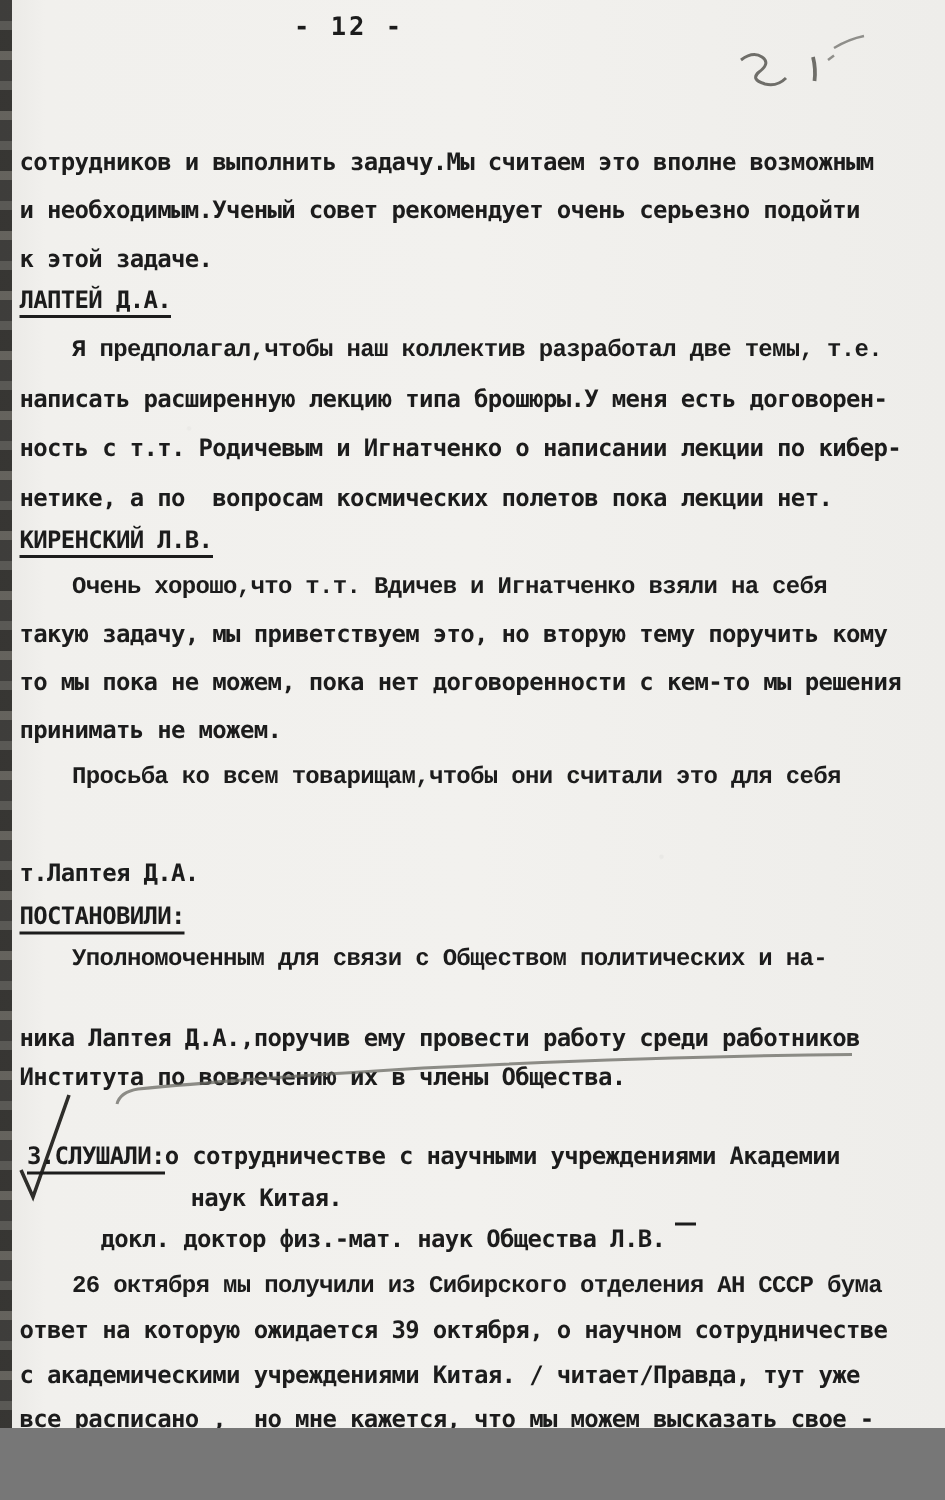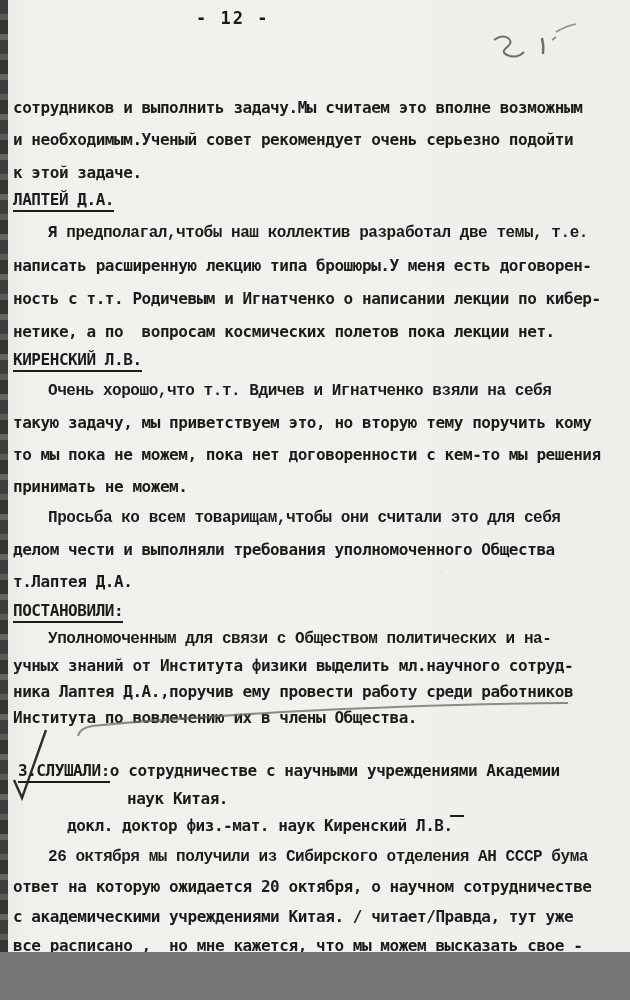--- a/index.html
+++ b/index.html
@@ -72,40 +72,38 @@
   <div class="line" style="top:269px">ность с т.т. Родичевым и Игнатченко о написании лекции по кибер-</div>
   <div class="line" style="top:302px">нетике, а по  вопросам космических полетов пока лекции нет.</div>
 
   <div class="line" style="top:330px"><span class="heading">КИРЕНСКИЙ Л.В.</span></div>
   <div class="line" style="top:393px">такую задачу, мы приветствуем это, но вторую тему поручить кому</div>
   <div class="line indent" style="top:361px">Очень хорошо,что т.т. Вдичев и Игнатченко взяли на себя</div>
   <div class="line" style="top:425px">то мы пока не можем, пока нет договоренности с кем-то мы решения</div>
   <div class="line" style="top:457px">принимать не можем.</div>
 
   <div class="line indent" style="top:488px">Просьба ко всем товарищам,чтобы они считали это для себя</div>
-  <div class="line" style="top:520px">делом чести и выполняли требования уполномоченного Общества</div>
   <div class="line" style="top:552px">т.Лаптея Д.А.</div>
 
   <div class="line" style="top:581px"><span class="heading">ПОСТАНОВИЛИ:</span></div>
   <div class="line indent" style="top:609px">Уполномоченным для связи с Обществом политических и на-</div>
-  <div class="line" style="top:636px">учных знаний от Института физики выделить мл.научного сотруд-</div>
   <div class="line" style="top:662px">ника Лаптея Д.А.,поручив ему провести работу среди работников</div>
   <div class="line" style="top:688px">Института по вовлечению их в члены Общества.</div>
 
   <svg style="left:60px;top:698px;" width="520" height="45" viewBox="0 0 520 45">
     <path d="M18,38 q2,-8 14,-10 q60,-6 190,-14 q160,-8 286,-9" fill="none" stroke="#6a6963" stroke-width="2" opacity="0.75"></path>
   </svg>
 
   <svg style="left:6px;top:728px;" width="50" height="75" viewBox="0 0 50 75">
     <path d="M8,52 L16,70 L40,2" fill="none" stroke="#2e2d2a" stroke-width="2.4"></path>
   </svg>
 
   <div class="line" style="top:741px;left:18px"><span class="heading">3.СЛУШАЛИ:</span><span>о сотрудничестве с научными учреждениями Академии</span></div>
   <div class="line" style="top:769px;left:127px">наук Китая.</div>
-  <div class="line" style="top:796px;left:67px">докл. доктор физ.-мат. наук Киренский Л.В.</div>
+  <div class="line" style="top:796px;left:67px">докл. доктор физ.-мат. наук Общества Л.В.</div>
   <div class="underscore" style="left:450px;top:815px;width:14px"></div>
 
   <div class="line indent" style="top:827px">26 октября мы получили из Сибирского отделения АН СССР бума</div>
-  <div class="line" style="top:857px">ответ на которую ожидается 20 октября, о научном сотрудничестве</div>
+  <div class="line" style="top:857px">ответ на которую ожидается 39 октября, о научном сотрудничестве</div>
   <div class="line" style="top:887px">с академическими учреждениями Китая. / читает/Правда, тут уже</div>
   <div class="line" style="top:916px">все расписано ,  но мне кажется, что мы можем высказать свое -</div>
 
 </div>
 
 </body></html>

